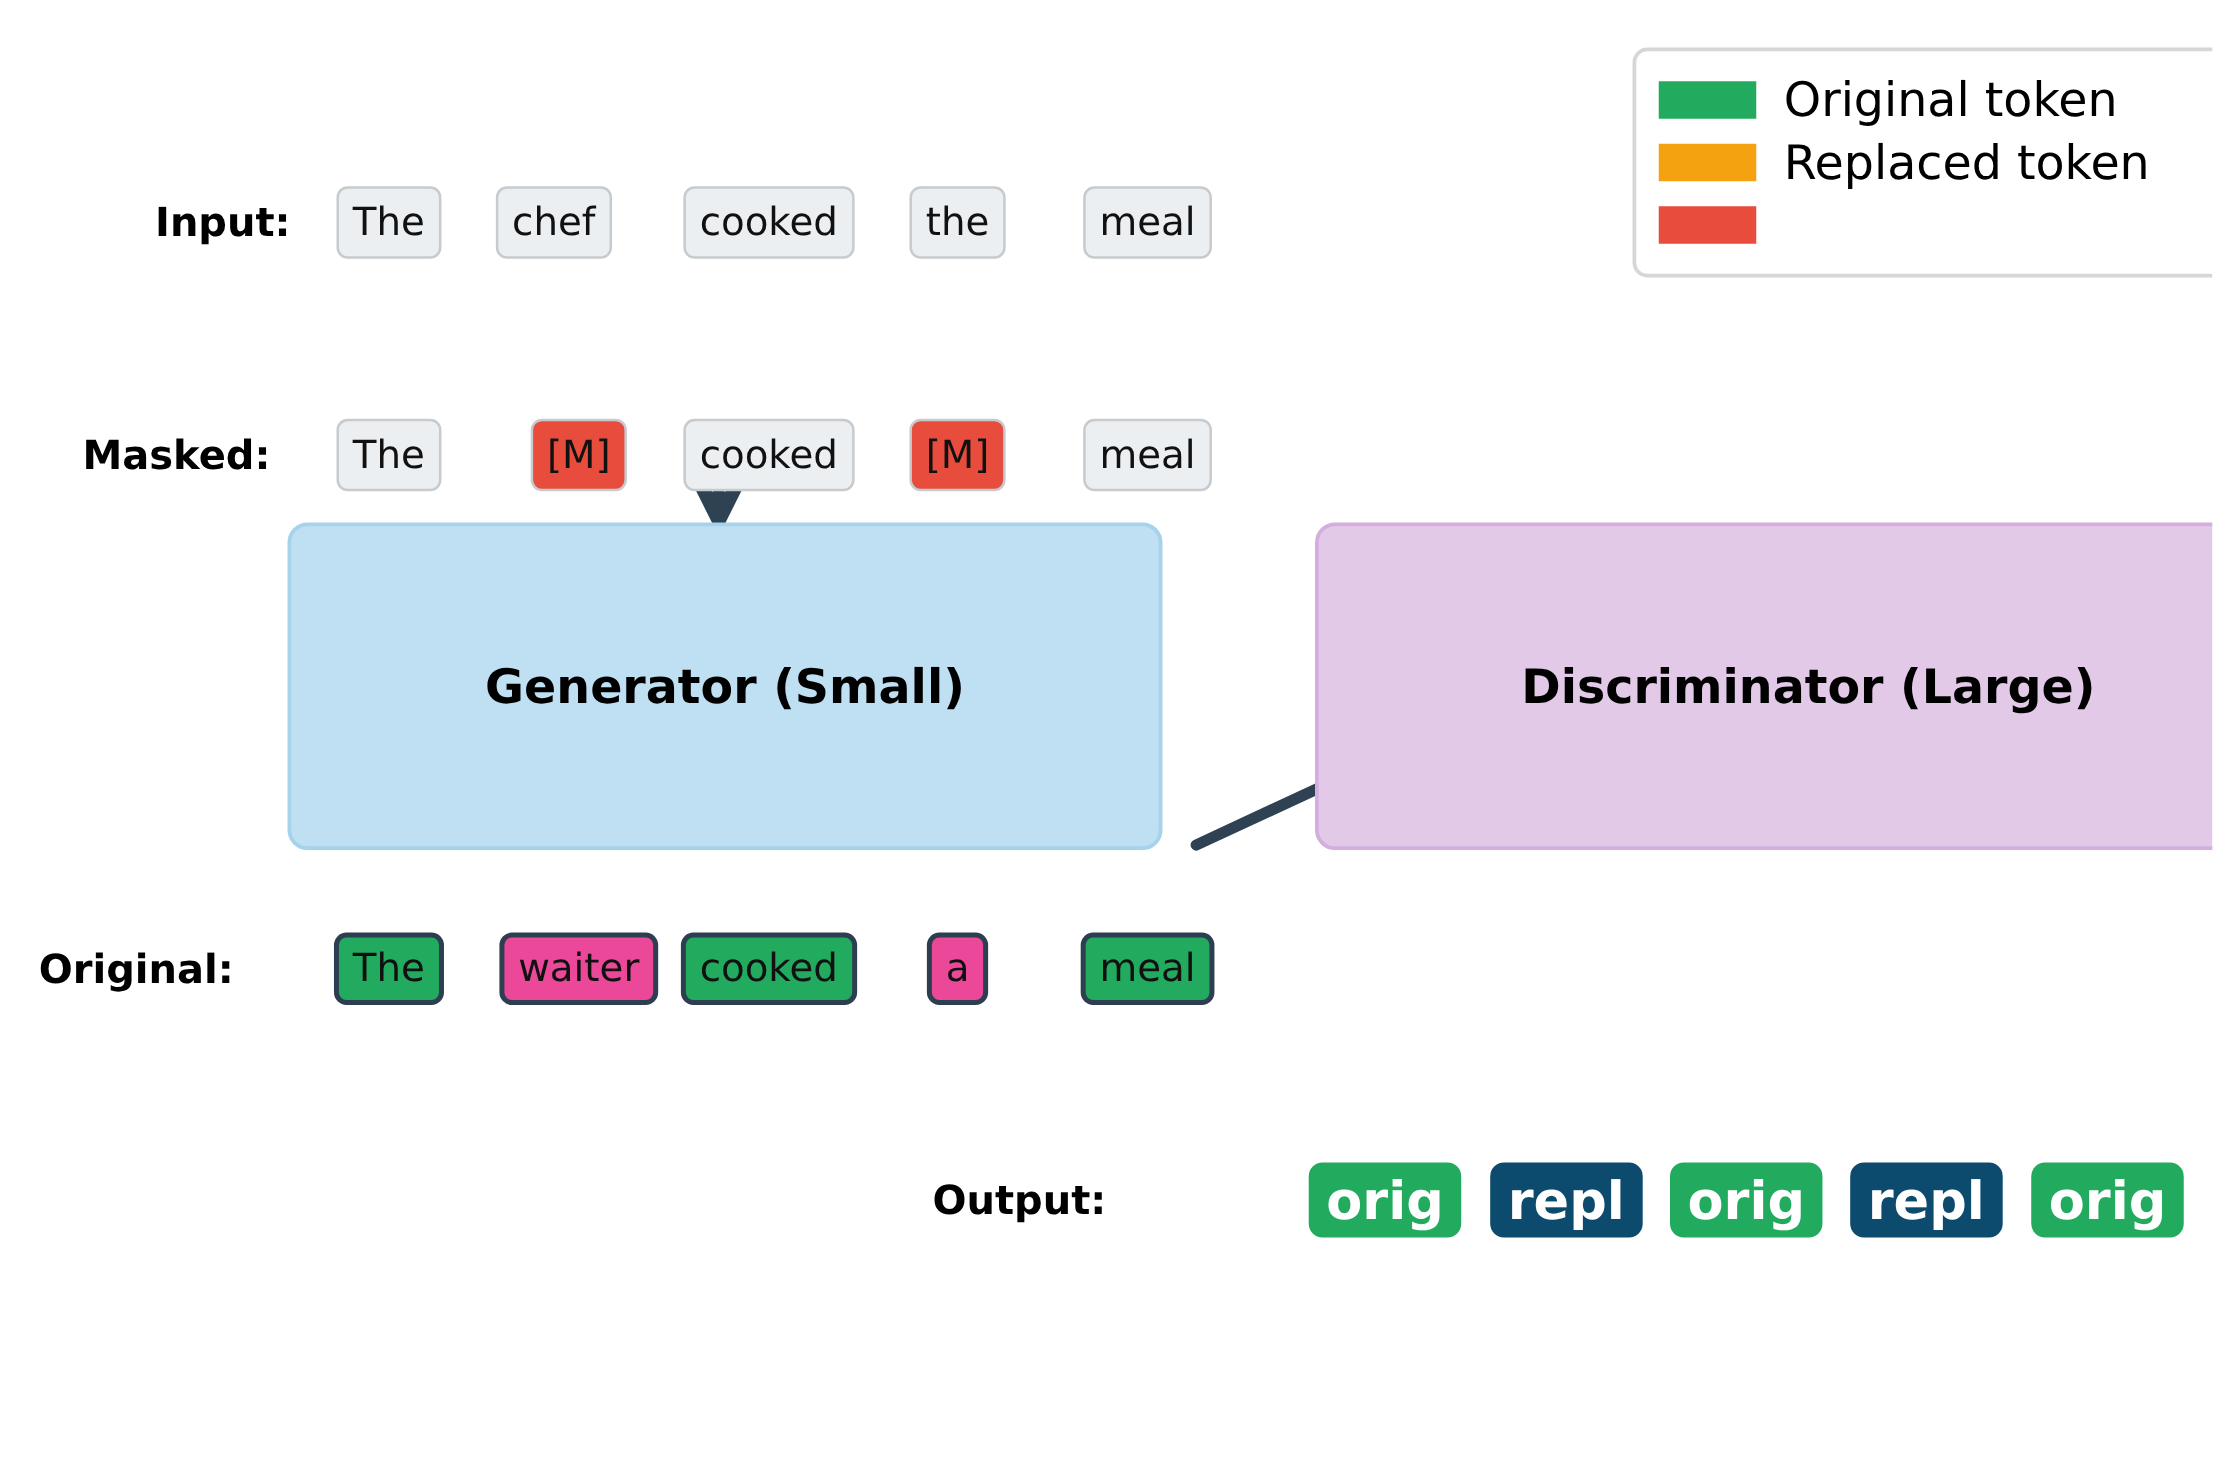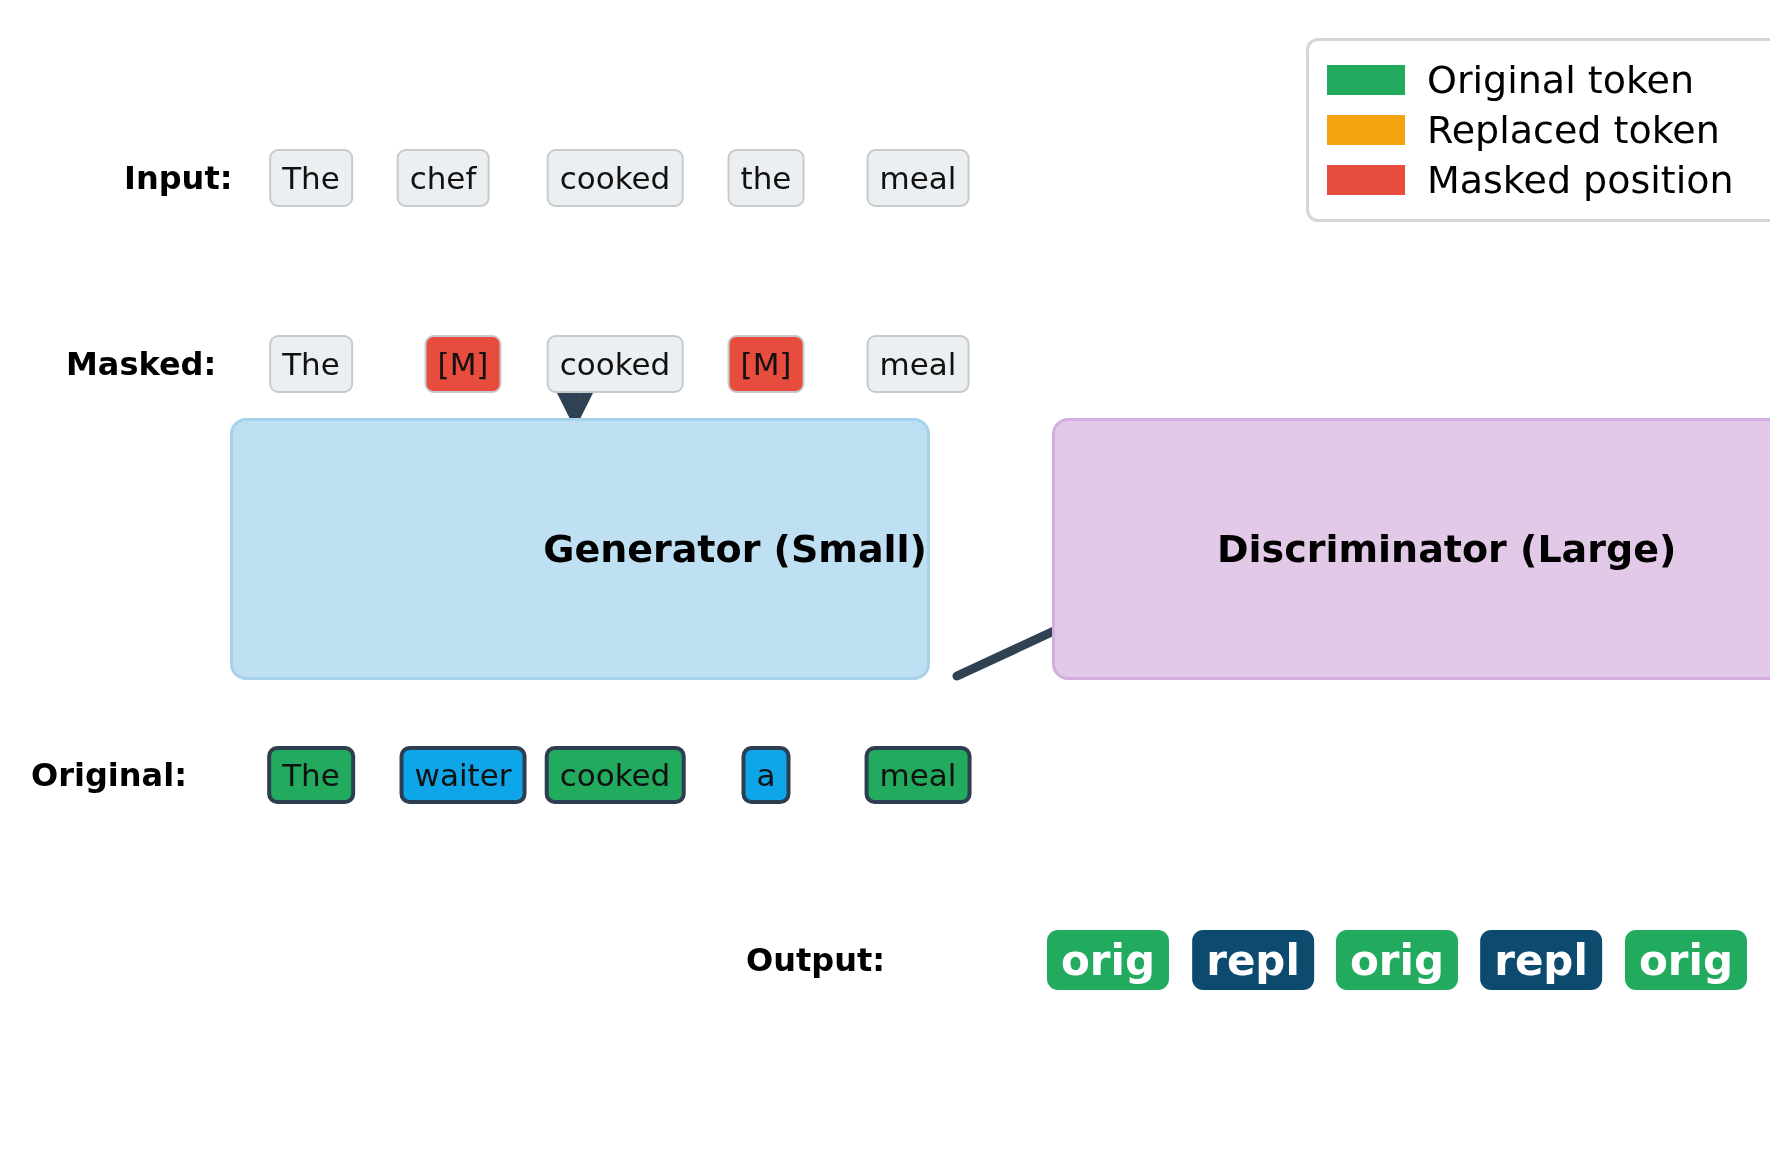--- a/index.html
+++ b/index.html
@@ -56,21 +56,21 @@
     border-radius: 9px;
     color: #111111;
   }
   .token.orig {
     background: #22ab5f;
     border: 4px solid #2c3e50;
     border-radius: 10px;
     color: #111111;
   }
   .token.repl {
-    background: #0ea5e9;
+    background: #ec4899;
     border: 4px solid #2c3e50;
     border-radius: 10px;
     color: #111111;
   }
 
   
   .badge {
     position: absolute;
     display: flex;
     align-items: center;
@@ -158,21 +158,21 @@
   <svg class="arrow-layer" viewBox="0 0 1770 1170">
     <defs>
       <marker id="ah" viewBox="0 0 10 10" refX="8" refY="5" markerWidth="5" markerHeight="5" orient="auto-start-reverse">
         <path d="M 0 0 L 10 5 L 0 10 L 2.6 5 z" fill="#2f4254"></path>
       </marker>
     </defs>
     <line x1="575" y1="368" x2="575" y2="420" stroke="#2f4254" stroke-width="9" marker-end="url(#ah)"></line>
     <line x1="957" y1="676" x2="1196" y2="565" stroke="#2f4254" stroke-width="9" stroke-linecap="round" marker-end="url(#ah)"></line>
   </svg>
 
-  <div class="model-box" id="generator-box" style="left:230px; top:418px; width:700px; height:262px;justify-content:flex-end;">
+  <div class="model-box" id="generator-box" style="left:230px; top:418px; width:700px; height:262px;">
     <span class="model-title">Generator (Small)</span>
   </div>
 
   <div class="model-box" id="discriminator-box" style="left:1052px; top:418px; width:740px; height:262px;">
     <span class="model-title" style="position:absolute; left:162px; top:50%; transform:translateY(-50%);">Discriminator (Large)</span>
   </div>
 
   <div class="row-label" style="left:124px; top:178px;">Input:</div>
 
   <div class="token plain" style="left:311px; top:178px;">The</div>
@@ -209,17 +209,16 @@
     <div class="legend-row">
       <span class="legend-swatch" style="background:#22ab5f;"></span>
       <span class="legend-text">Original token</span>
     </div>
     <div class="legend-row">
       <span class="legend-swatch" style="background:#f5a210;"></span>
       <span class="legend-text">Replaced token</span>
     </div>
     <div class="legend-row">
       <span class="legend-swatch" style="background:#e74c3c;"></span>
-      <span class="legend-text">Masked position</span>
     </div>
   </div>
 
 </div>
 
 </body></html>

